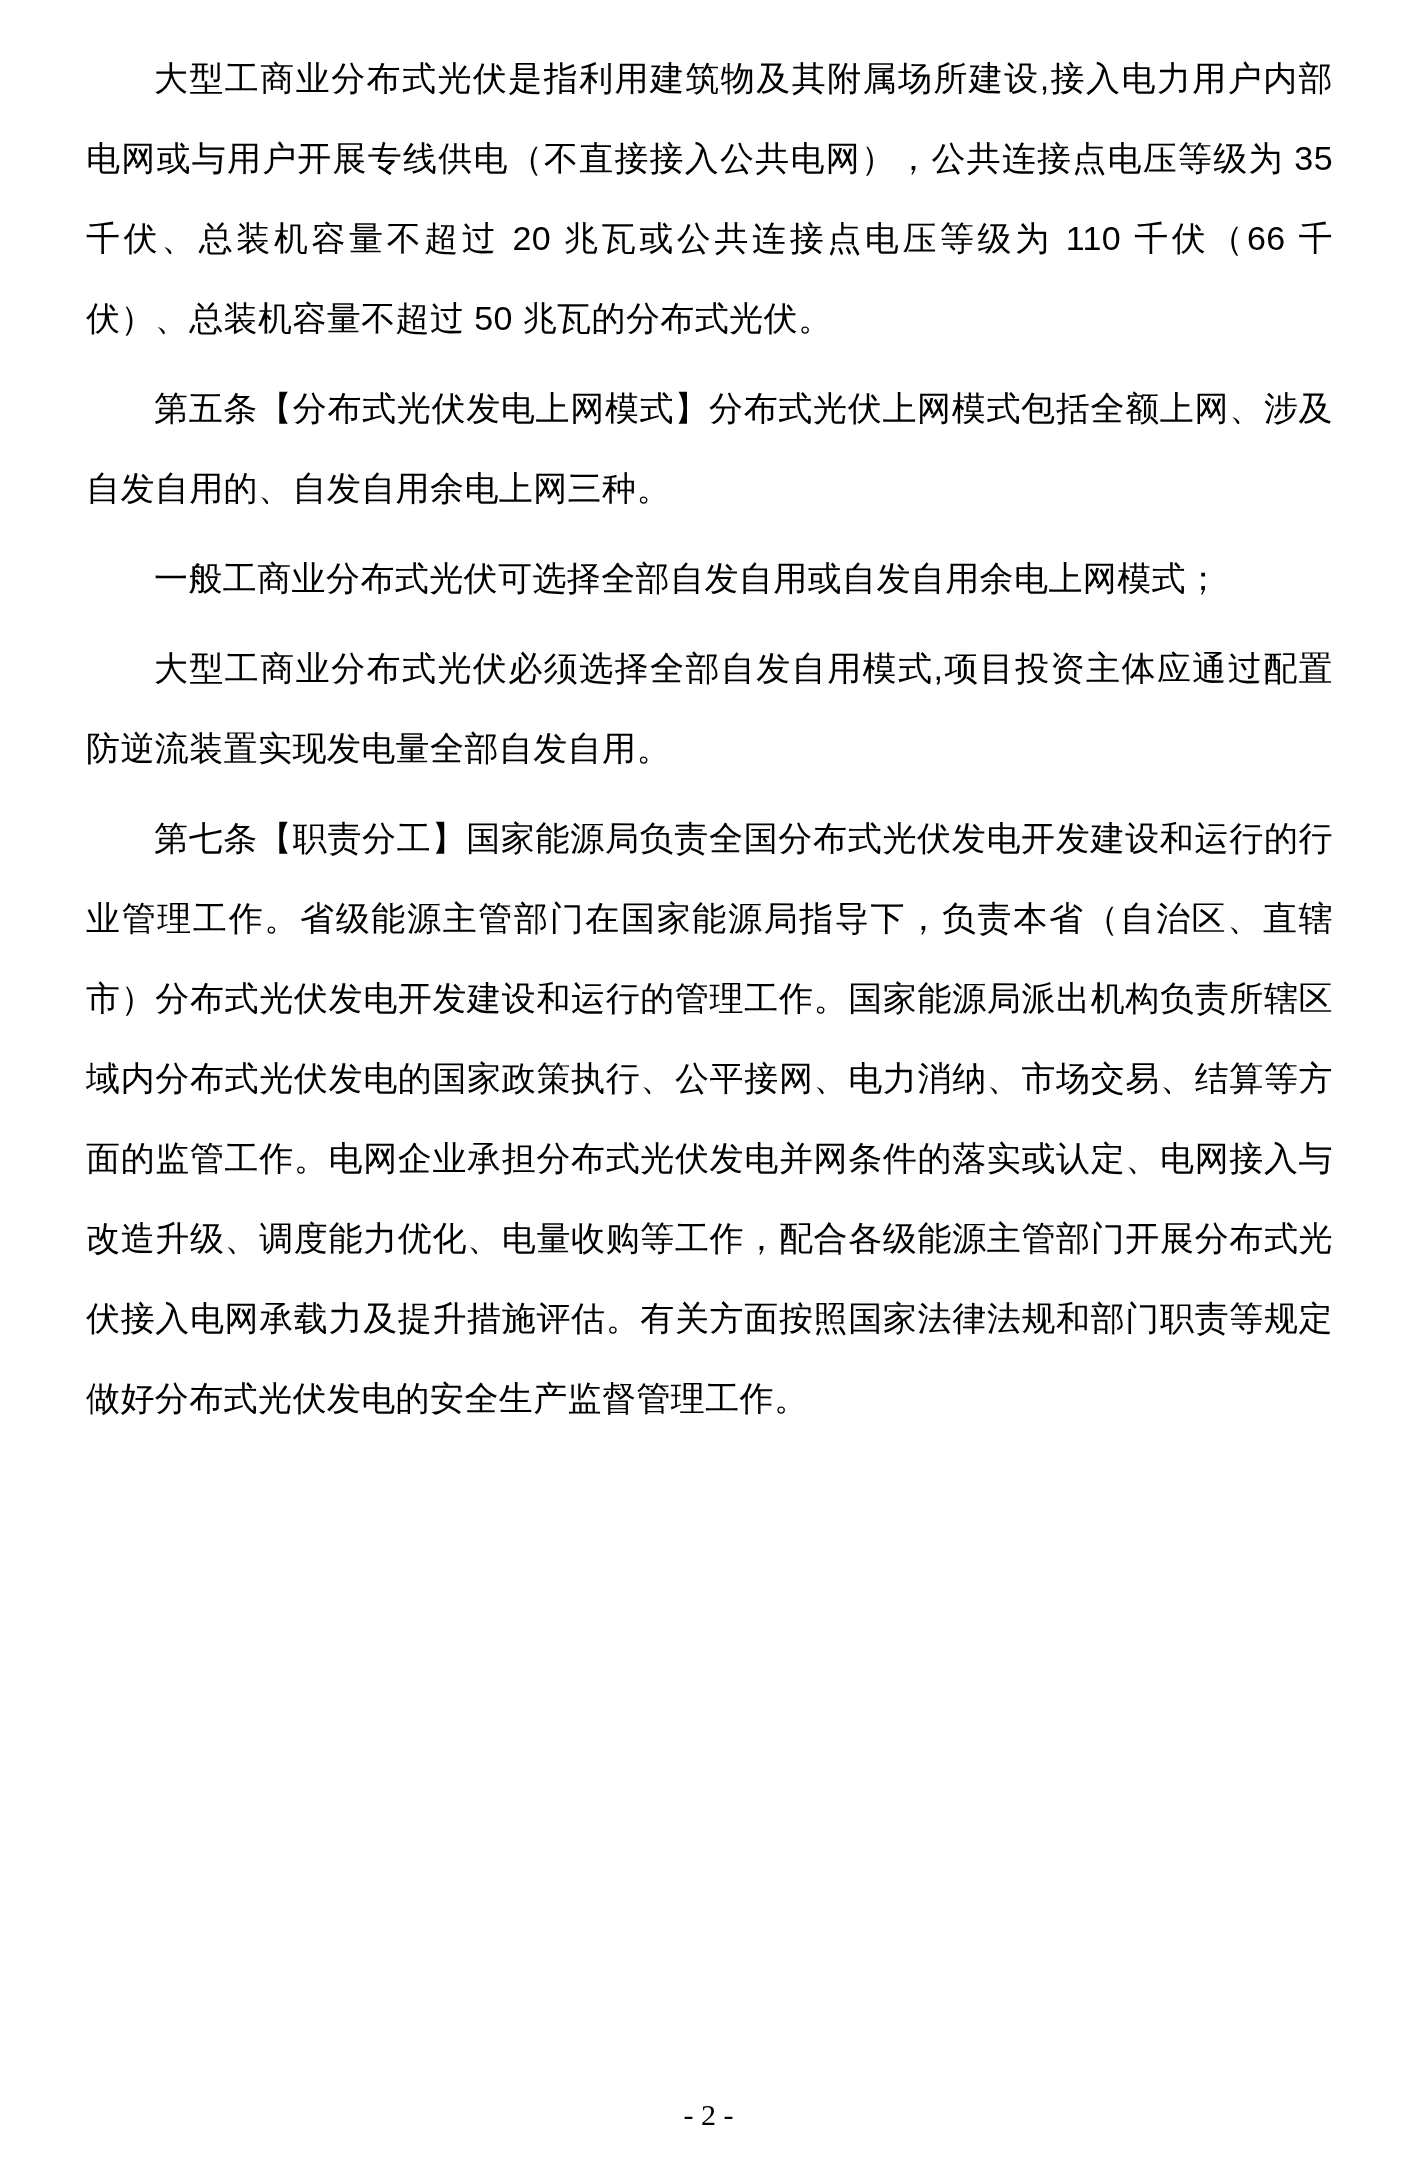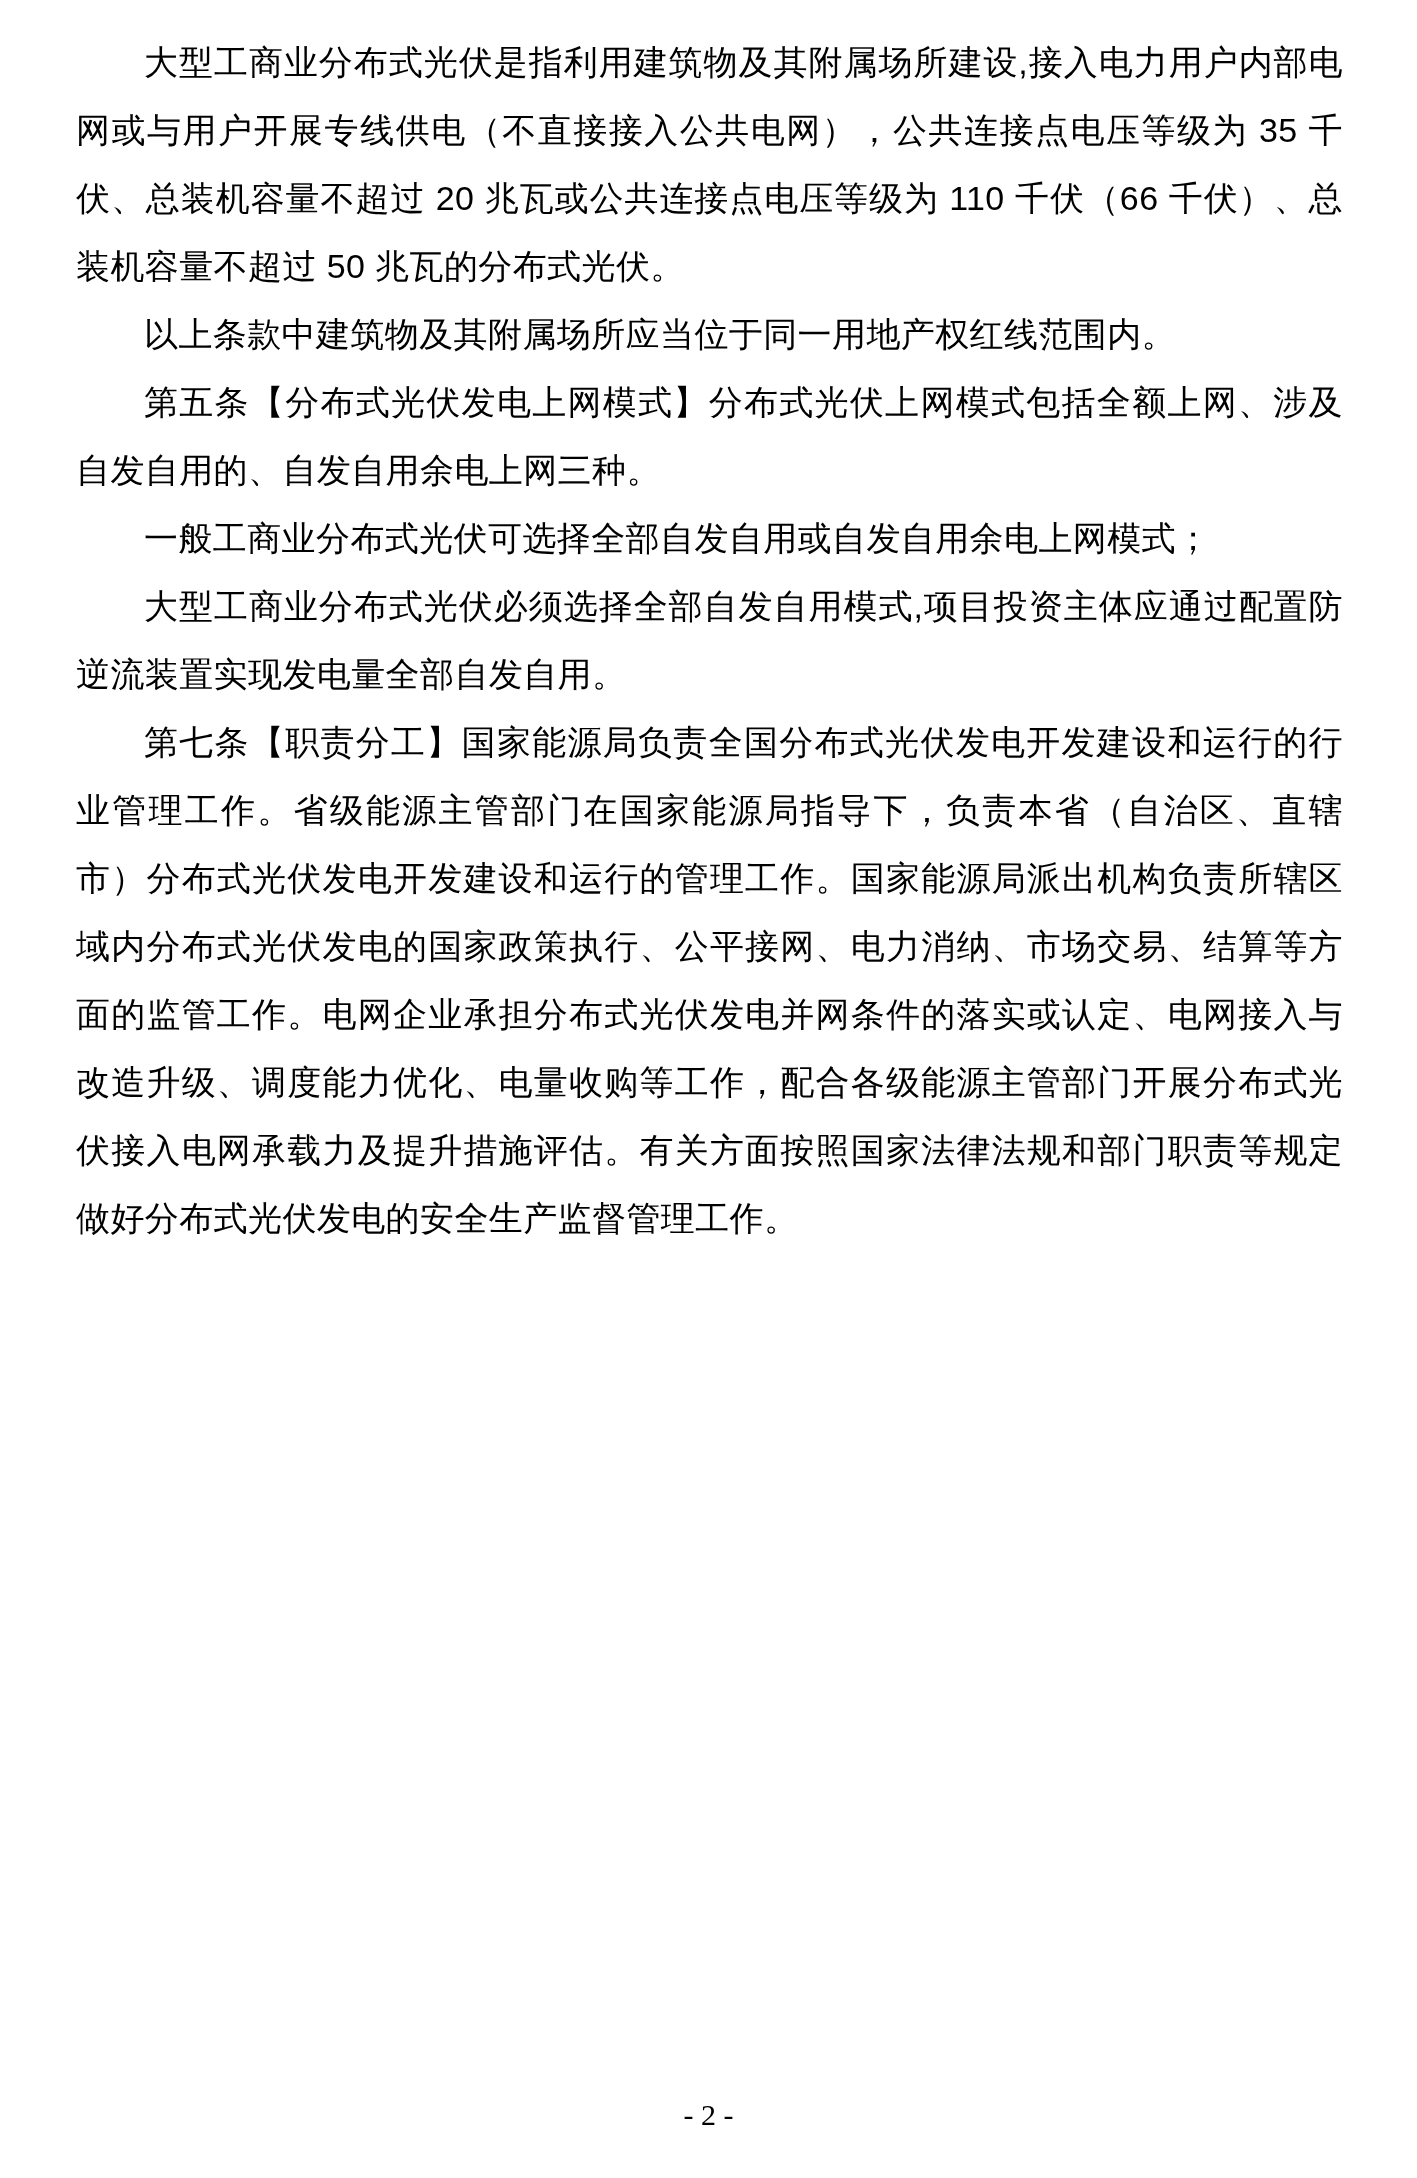--- a/index.html
+++ b/index.html
@@ -17,23 +17,23 @@
     position: relative;
     width: 1417px;
     height: 2178px;
     background: #ffffff;
     overflow: hidden;
   }
   .content {
     padding: 28px 74px 0 76px;
   }
   p.para {
-    margin: 0;
+    margin: 10px;
     font-size: 34px;
-    line-height: 68px;
+    line-height: 80px;
     text-align: justify;
     text-justify: inter-character;
     text-indent: 2em;
     letter-spacing: 0.4px;
     word-break: break-all;
   }
   p.para span.bold {
     font-weight: normal;
   }
   .footer {
@@ -46,20 +46,19 @@
     font-size: 30px;
     color: #000000;
   }
 </style>
 </head>
 <body>
 
 <div class="page">
   <div class="content">
       <p class="para"><span>大型工商业分布式光伏是指利用建筑物及其附属场所建设,接入电力用户内部电网或与用户开展专线供电（不直接接入公共电网），公共连接点电压等级为 35 千伏、总装机容量不超过 20 兆瓦或公共连接点电压等级为 110 千伏（66 千伏）、总装机容量不超过 50 兆瓦的分布式光伏。</span></p>
-      <p class="para"><span>以上条款中建筑物及其附属场所应当位于同一用地产权红线范围内。</span></p>
       <p class="para"><span class="bold">第五条</span><span>【分布式光伏发电上网模式】分布式光伏上网模式包括全额上网、涉及自发自用的、自发自用余电上网三种。</span></p>
       <p class="para"><span>一般工商业分布式光伏可选择全部自发自用或自发自用余电上网模式；</span></p>
       <p class="para"><span>大型工商业分布式光伏必须选择全部自发自用模式,项目投资主体应通过配置防逆流装置实现发电量全部自发自用。</span></p>
       <p class="para"><span class="bold">第七条</span><span>【职责分工】国家能源局负责全国分布式光伏发电开发建设和运行的行业管理工作。省级能源主管部门在国家能源局指导下，负责本省（自治区、直辖市）分布式光伏发电开发建设和运行的管理工作。国家能源局派出机构负责所辖区域内分布式光伏发电的国家政策执行、公平接网、电力消纳、市场交易、结算等方面的监管工作。电网企业承担分布式光伏发电并网条件的落实或认定、电网接入与改造升级、调度能力优化、电量收购等工作，配合各级能源主管部门开展分布式光伏接入电网承载力及提升措施评估。有关方面按照国家法律法规和部门职责等规定做好分布式光伏发电的安全生产监督管理工作。</span></p>
     </div>
   <div class="footer">- 2 -</div>
 </div>
 
 </body></html>

